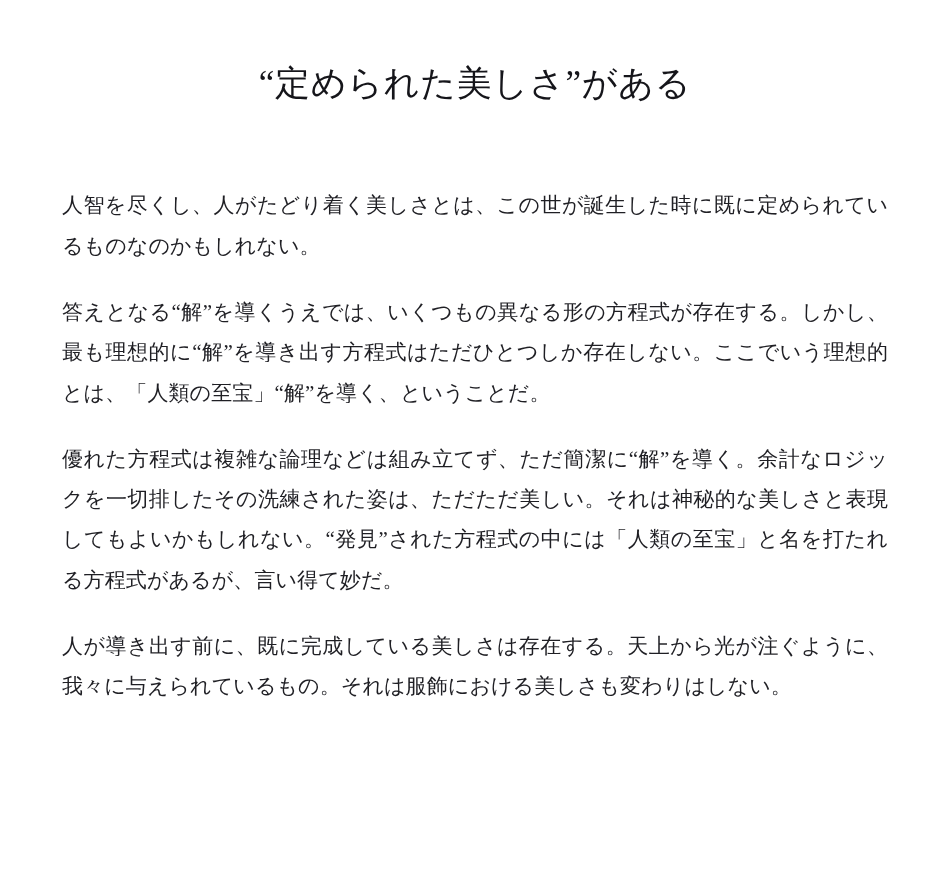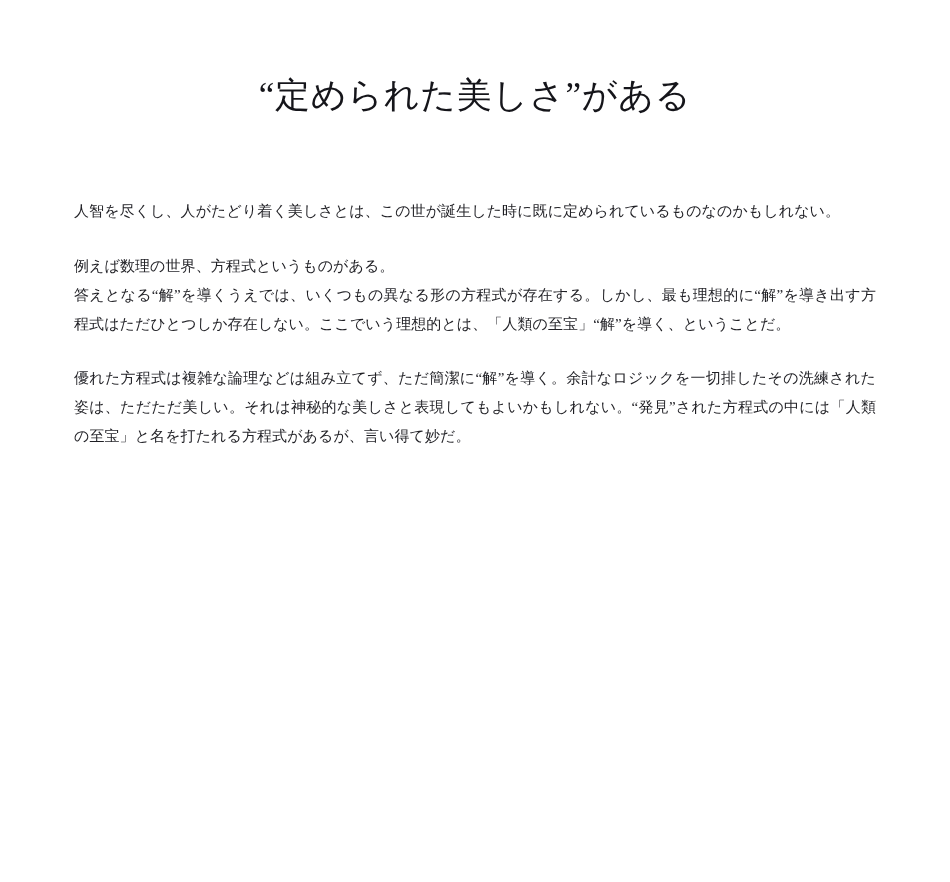--- a/index.html
+++ b/index.html
@@ -12,21 +12,21 @@
     height: 882px;
     font-family: "Liberation Serif", "DejaVu Serif", serif;
     color: #1c1c20;
     -webkit-font-smoothing: antialiased;
   }
 
   .page {
     width: 950px;
     height: 882px;
     box-sizing: border-box;
-    padding: 12px;
+    padding: 0;
     position: relative;
     background: #ffffff;
   }
 
   .article-title {
     text-align: center;
     font-size: 35px;
     font-weight: 400;
     letter-spacing: 0.02em;
     color: #15151a;
@@ -36,21 +36,21 @@
   }
 
   .article-body {
     margin: 0;
     padding: 0 62px 0 62px;
     padding-top: 78px;
     box-sizing: border-box;
   }
 
   .para {
-    font-size: 15px;
+    font-size: 21px;
     line-height: 1.92;
     letter-spacing: 0.005em;
     color: #1f1f24;
     margin: 0 0 26px 0;
     text-align: justify;
     text-justify: inter-character;
   }
 
   .para:last-child {
     margin-bottom: 0;
@@ -67,24 +67,26 @@
 
   <h1 class="article-title">“定められた美しさ”がある</h1>
 
   <div class="article-body">
 
     <p class="para">
       <span class="line-break">人智を尽くし、人がたどり着く美しさとは、この世が誕生した時に既に定められているものなのかもしれない。</span>
     </p>
 
     <p class="para">
-      <span class="line-break">例えば数理の世界、方程式というものがある。</span>
       <span class="line-break">答えとなる“解”を導くうえでは、いくつもの異なる形の方程式が存在する。しかし、最も理想的に“解”を導き出す方程式はただひとつしか存在しない。ここでいう理想的とは、「人類の至宝」“解”を導く、ということだ。</span>
     </p>
 
     <p class="para">
       <span class="line-break">優れた方程式は複雑な論理などは組み立てず、ただ簡潔に“解”を導く。余計なロジックを一切排したその洗練された姿は、ただただ美しい。それは神秘的な美しさと表現してもよいかもしれない。“発見”された方程式の中には「人類の至宝」と名を打たれる方程式があるが、言い得て妙だ。</span>
     </p>
 
 
+    <p class="para">
+      <span class="line-break">人が導き出す前に、既に完成している美しさは存在する。天上から光が注ぐように、我々に与えられているもの。それは服飾における美しさも変わりはしない。</span>
+    </p>
 
   </div>
 </div>
 
 </body></html>

